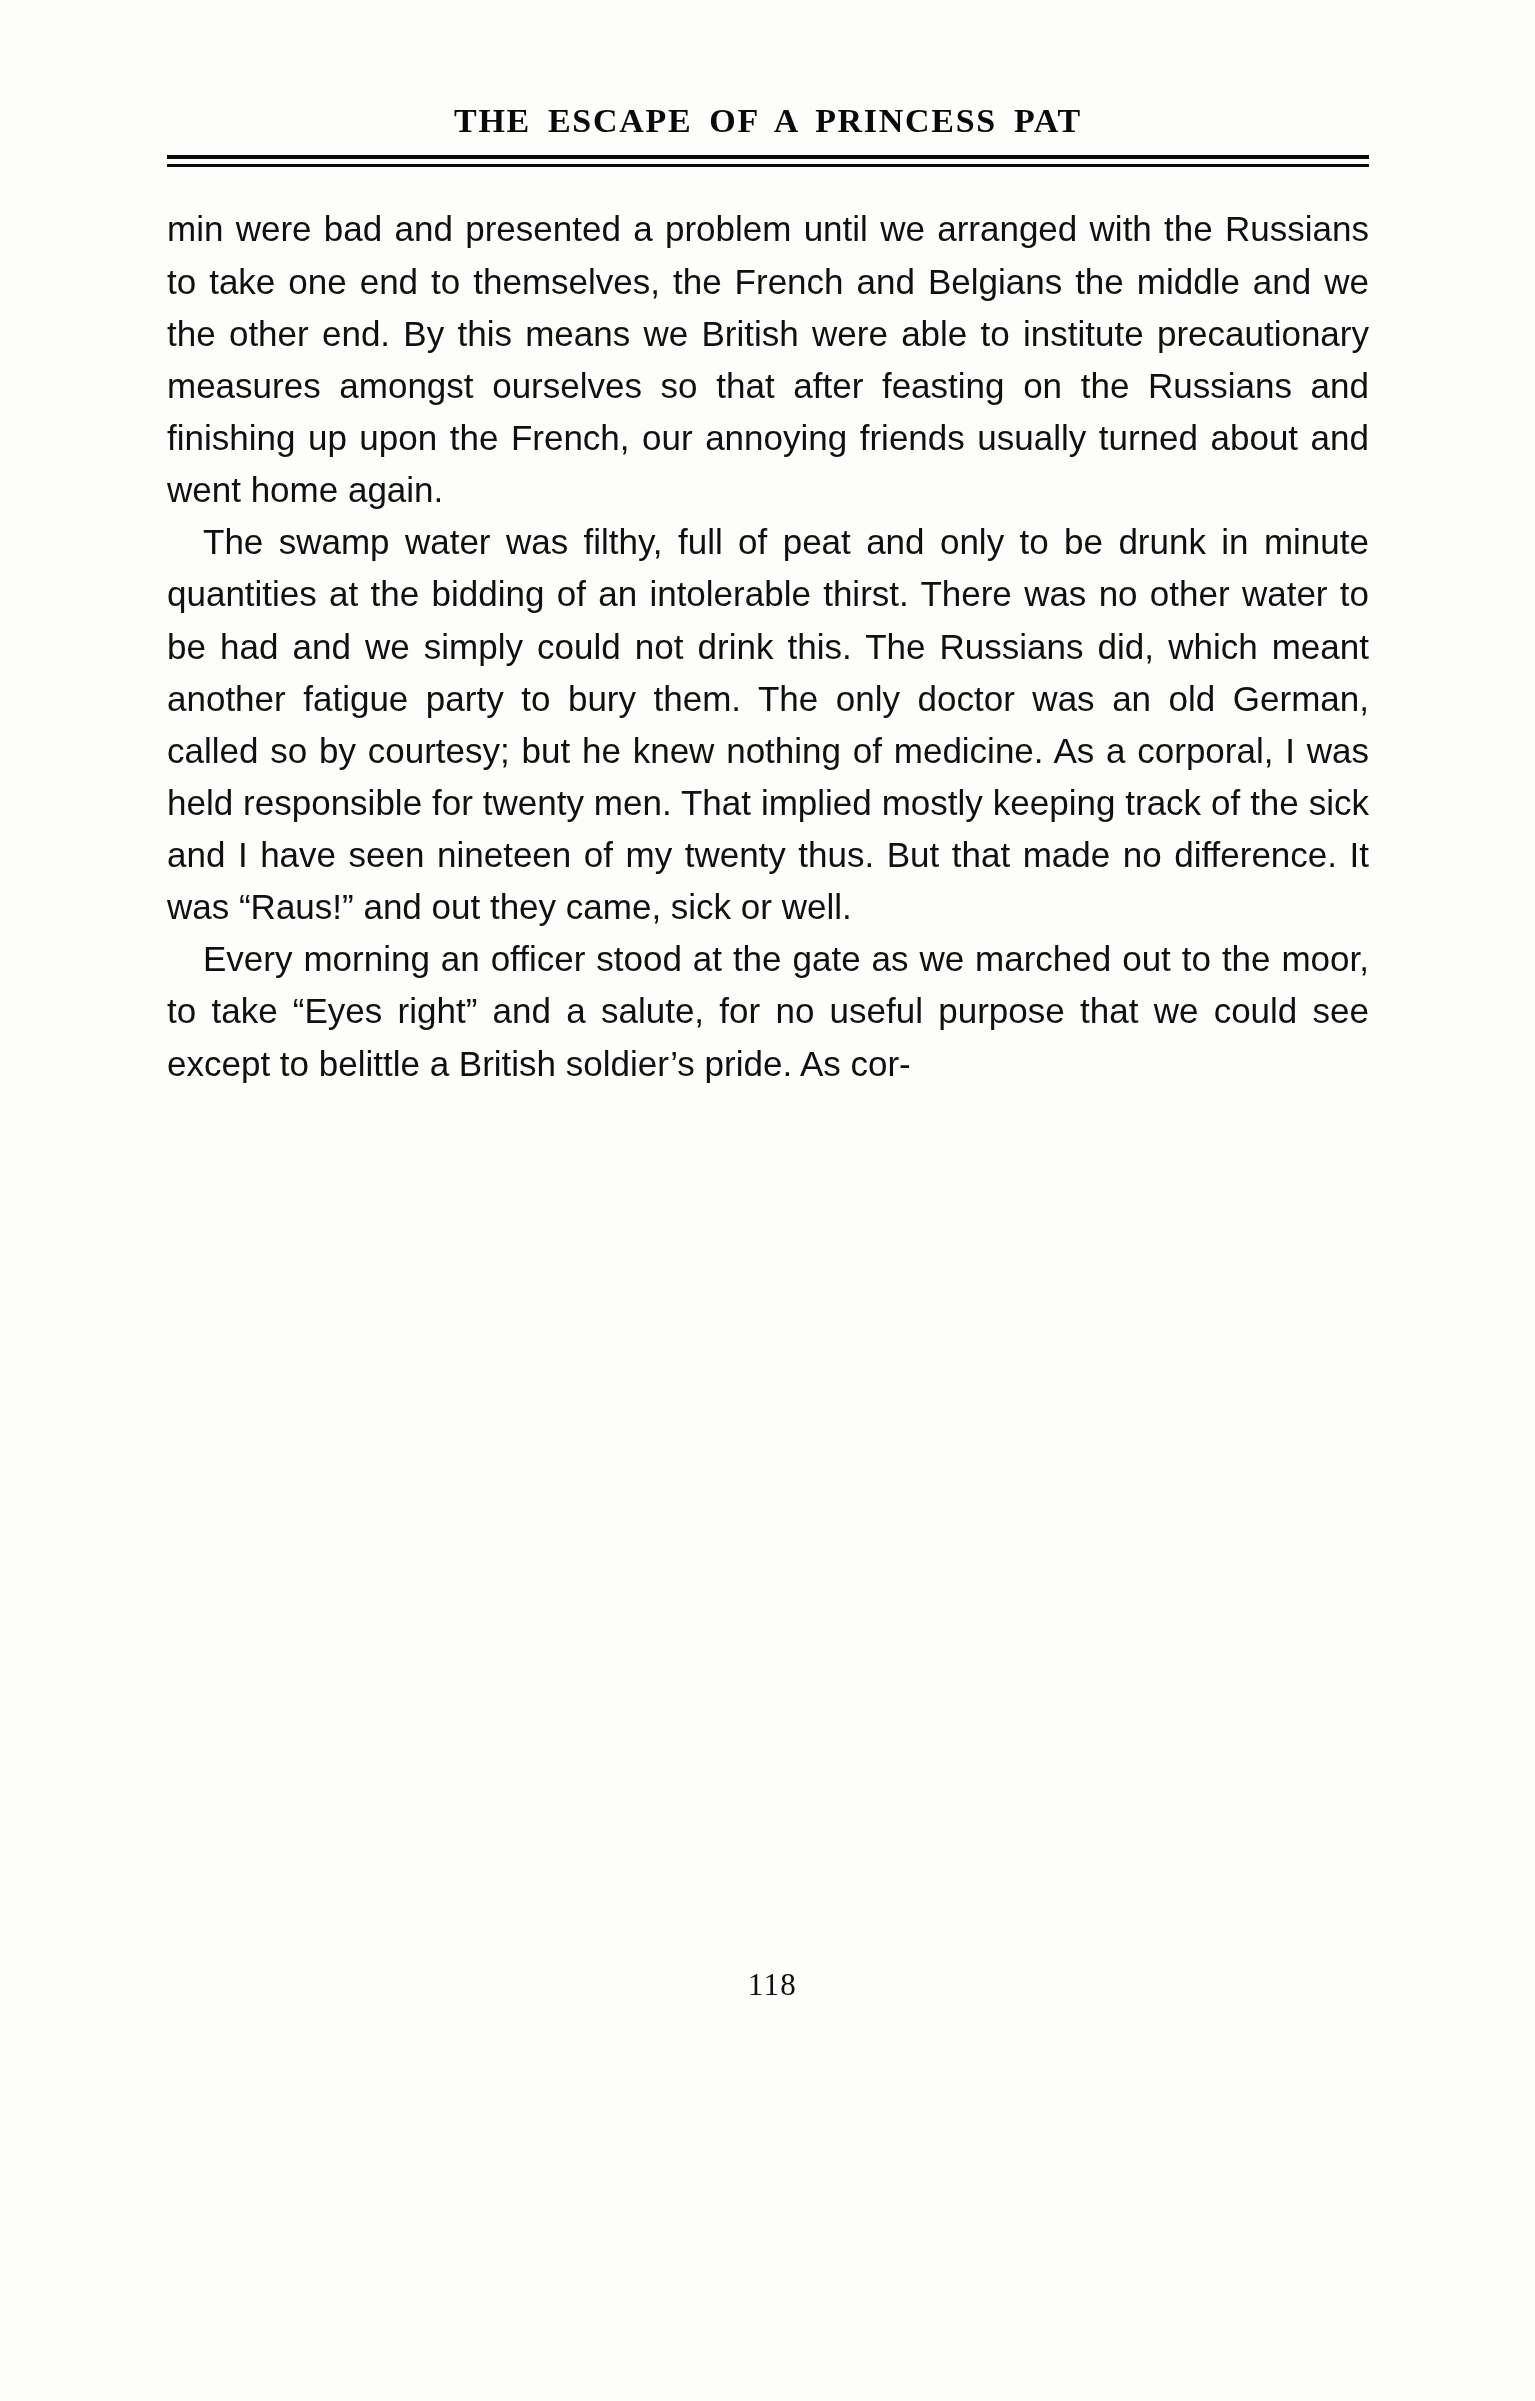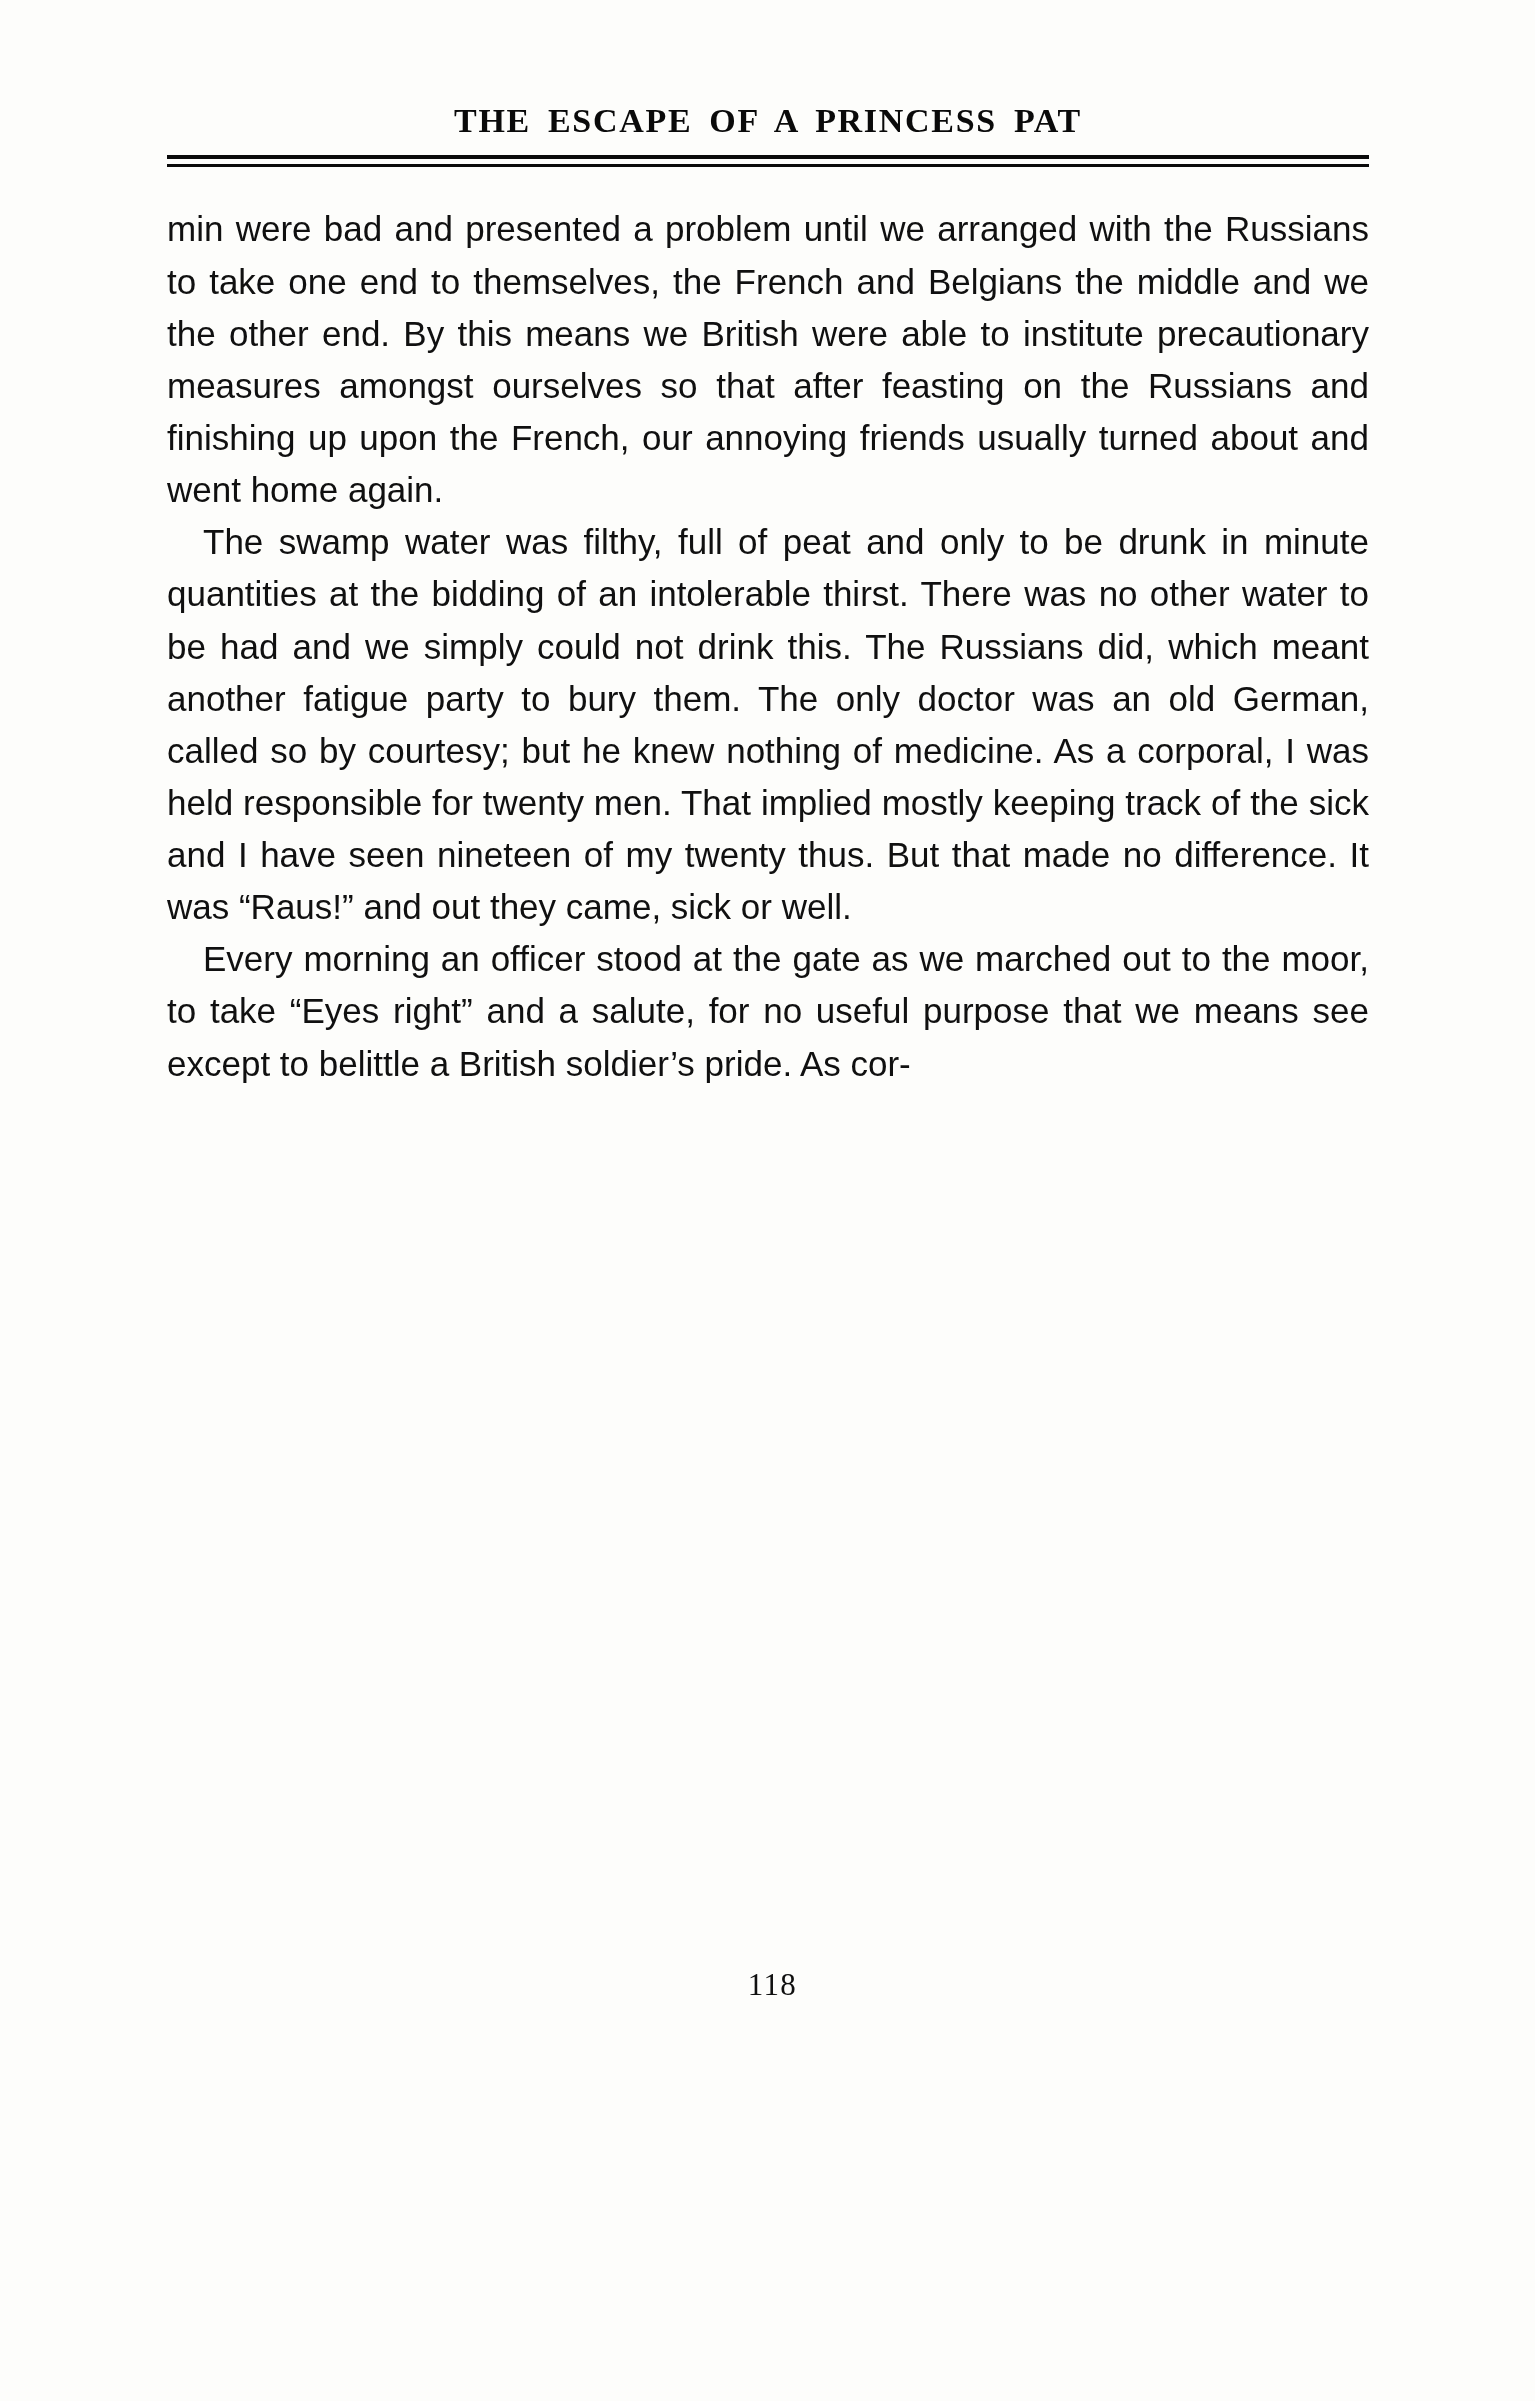--- a/index.html
+++ b/index.html
@@ -85,20 +85,20 @@
 
     <div class="running-head">THE ESCAPE OF A PRINCESS PAT</div>
 
     <div class="rule-thick"></div>
     <div class="rule-gap"></div>
     <div class="rule-thin"></div>
 
     <div class="body-text">
       <p class="first">min were bad and presented a problem until we arranged with the Russians to take one end to themselves, the French and Belgians the middle and we the other end.  By this means we British were able to institute precautionary measures amongst ourselves so that after feasting on the Russians and finishing up upon the French, our annoying friends usually turned about and went home again.</p>
       <p class="indent">The swamp water was filthy, full of peat and only to be drunk in minute quantities at the bidding of an intolerable thirst.   There was no other water to be had and we simply could not drink this.   The Russians did, which meant another fatigue party to bury them.   The only doctor was an old German, called so by courtesy; but he knew nothing of medicine.   As a corporal, I was held responsible for twenty men.   That implied mostly keeping track of the sick and I have seen nineteen of my twenty thus.  But that made no difference.  It was “Raus!” and out they came, sick or well.</p>
-      <p class="indent">Every morning an officer stood at the gate as we marched out to the moor, to take “Eyes right” and a salute, for no useful purpose that we means see except to belittle a British soldier’s pride.   As cor-</p>
+      <p class="indent">Every morning an officer stood at the gate as we marched out to the moor, to take “Eyes right” and a salute, for no useful purpose that we could see except to belittle a British soldier’s pride.   As cor-</p>
     </div>
 
   </div>
 
   <div class="folio">118</div>
 </div>
 
 
 </body></html>

